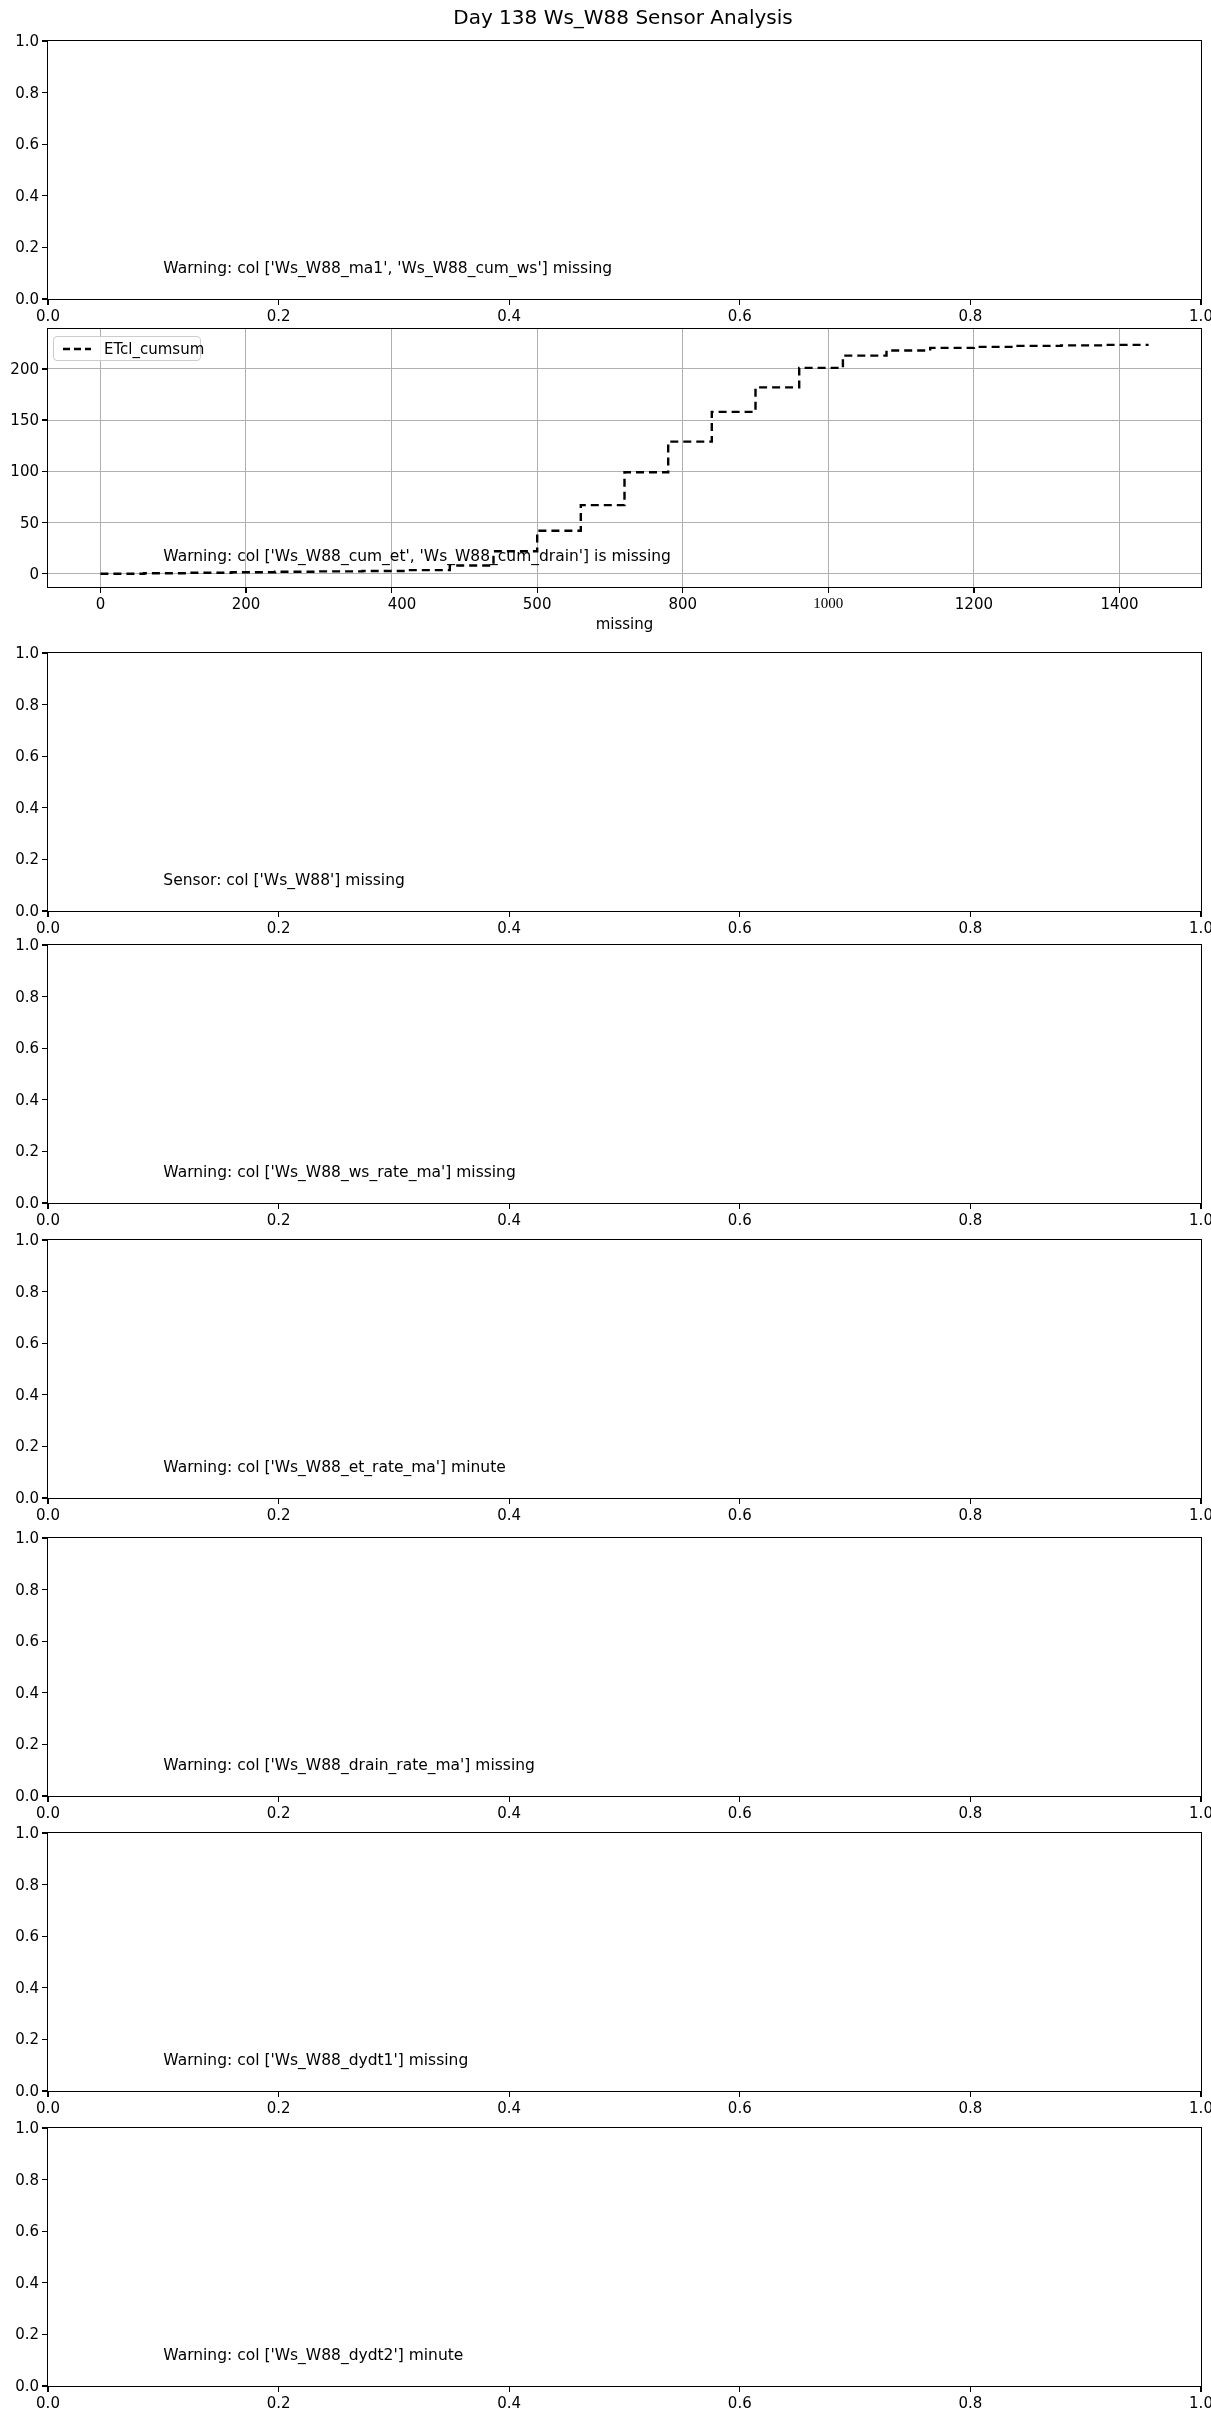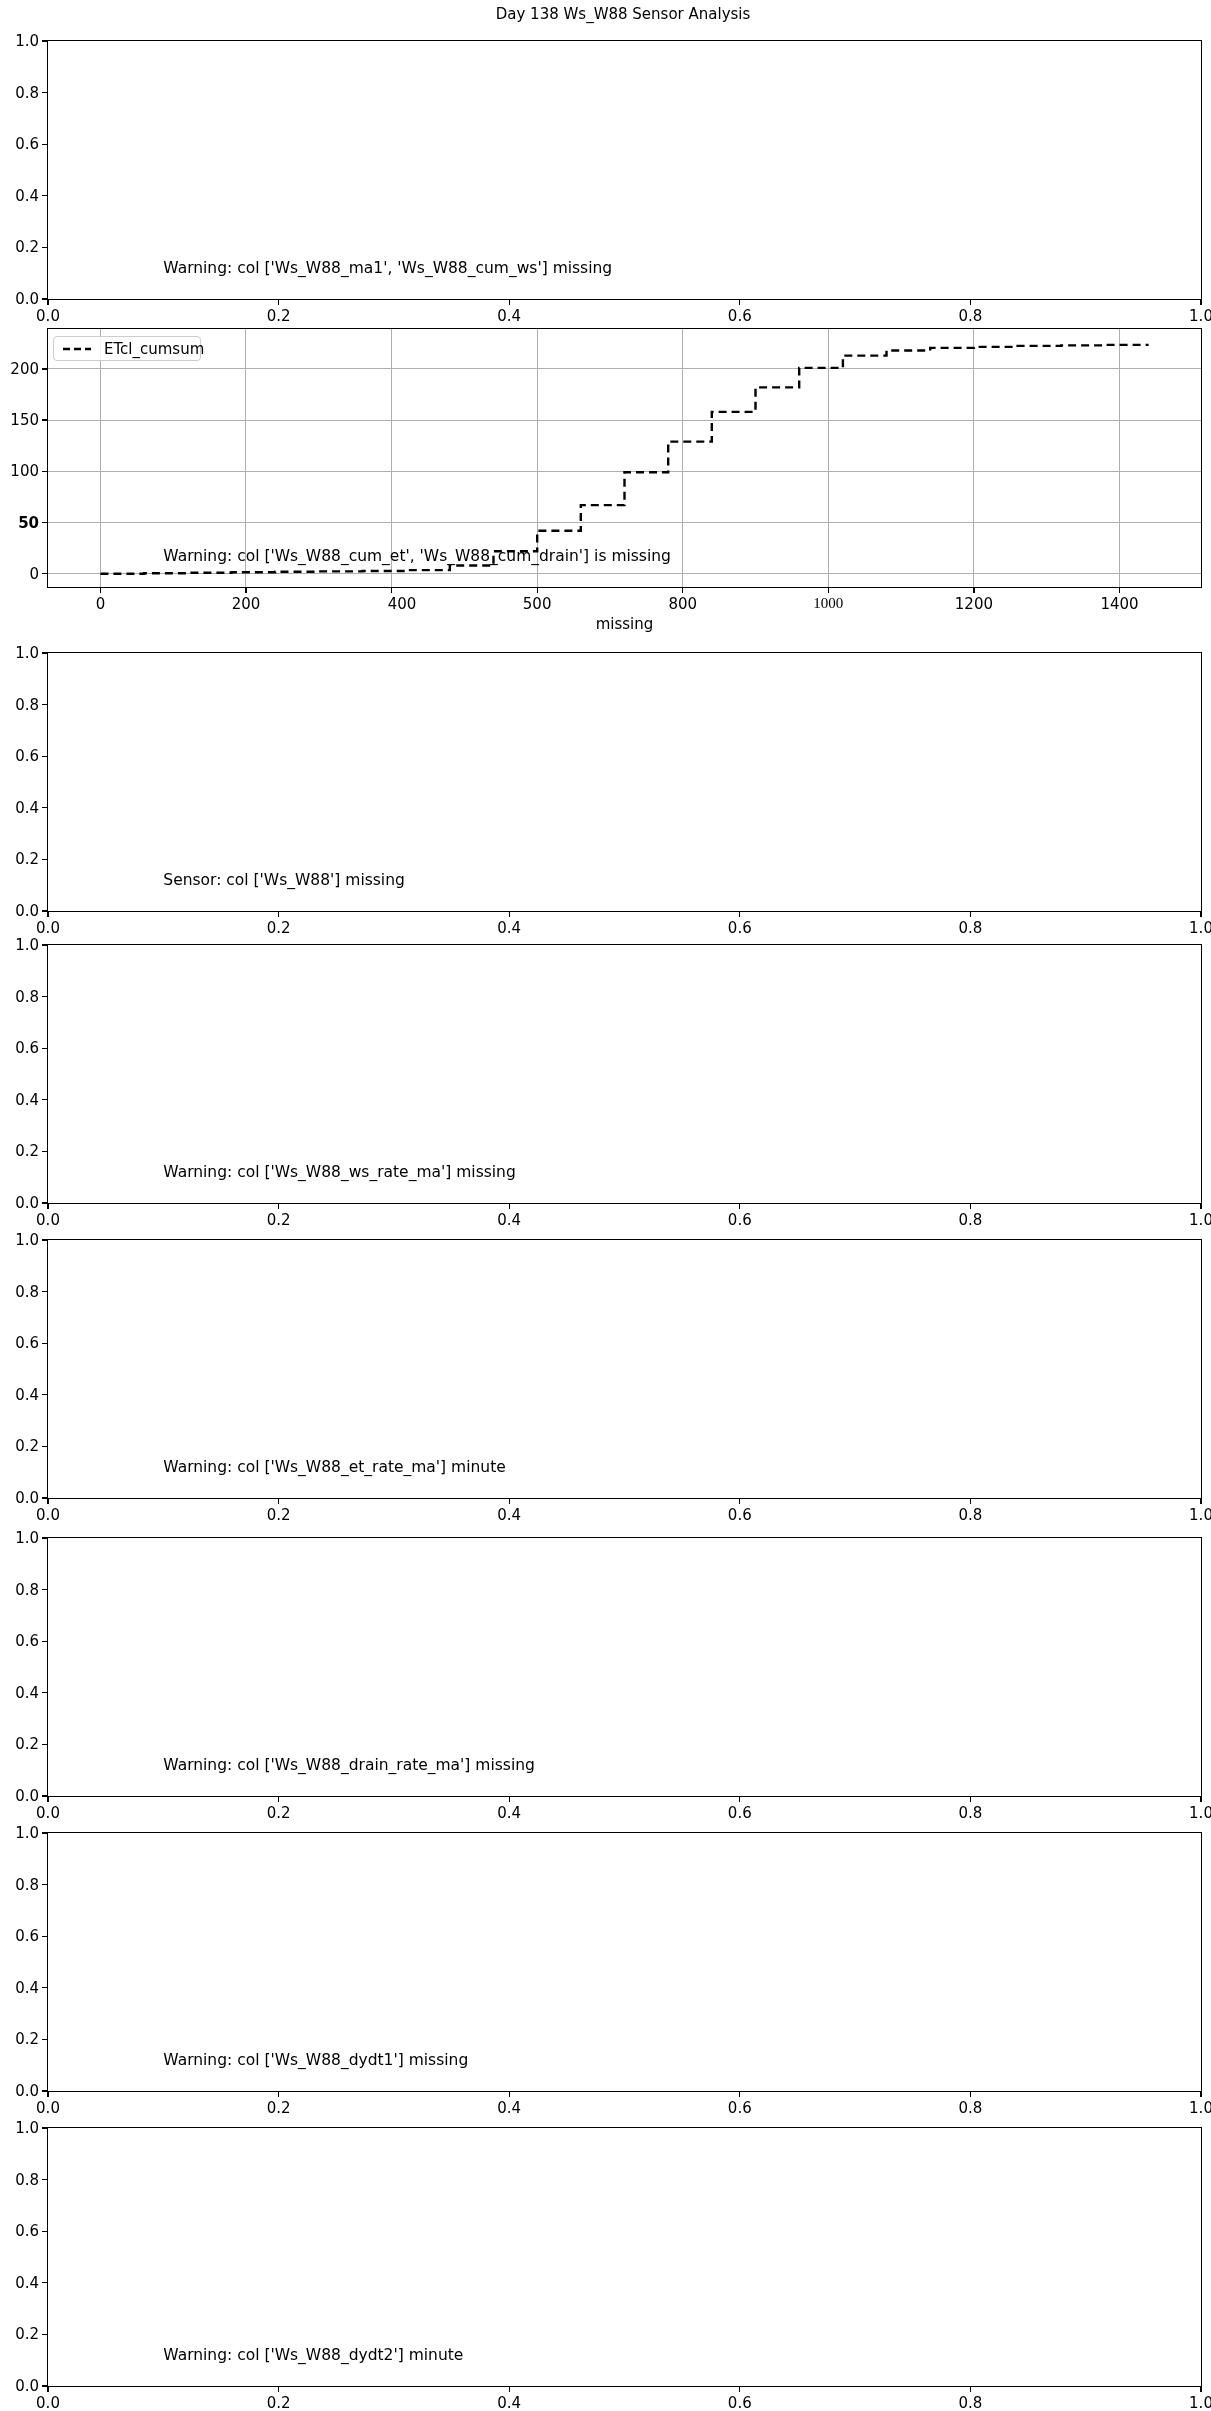--- a/index.html
+++ b/index.html
@@ -2,21 +2,21 @@
 <html><head>
 <meta charset="utf-8">
 <style>
   html,body { margin:0; padding:0; }
   body {
     width:1211px; height:2411px; position:relative; overflow:hidden;
     background:#ffffff; font-family:"DejaVu Sans","Liberation Sans",sans-serif; color:#000;
   }
   .title {
     position:absolute; top:5px; left:623px; transform:translateX(-50%);
-    font-size:15px; white-space:nowrap;
+    font-size:20px; white-space:nowrap;
   }
   .axes {
     position:absolute; left:47px; width:1153px; height:258px;
     border:1.3px solid #000; background:#fff; box-sizing:content-box;
   }
   .warning {
     position:absolute; left:10%; bottom:calc(10% - 4px);
     font-size:15.5px; white-space:nowrap; z-index:3;
   }
   .gridline-v { position:absolute; top:0; width:1px; height:100%; z-index:0; }
@@ -113,21 +113,21 @@
     <div class="tick-x" style="left: 925.244px; background: rgb(0, 0, 0);"></div>
     <div class="tick-label-x" style="left: 925.894px; color: rgb(0, 0, 0);">1200</div>
     <div class="gridline-v" style="left: 1070.97px; background: rgb(176, 176, 176);"></div>
     <div class="tick-x" style="left: 1070.82px; background: rgb(0, 0, 0);"></div>
     <div class="tick-label-x" style="left: 1071.47px; color: rgb(0, 0, 0);">1400</div>
     <div class="gridline-h" style="top: 244.19px; background: rgb(176, 176, 176);"></div>
     <div class="tick-y" style="top: 244.04px; background: rgb(0, 0, 0);"></div>
     <div class="tick-label-y" style="top: 244.69px; color: rgb(0, 0, 0);">0</div>
     <div class="gridline-h" style="top: 193px; background: rgb(176, 176, 176);"></div>
     <div class="tick-y" style="top: 192.85px; background: rgb(0, 0, 0);"></div>
-    <div class="tick-label-y" style="top: 193.5px; color: rgb(0, 0, 0); font-weight: bold;">50</div>
+    <div class="tick-label-y" style="top: 193.5px; color: rgb(0, 0, 0);">50</div>
     <div class="gridline-h" style="top: 141.81px; background: rgb(176, 176, 176);"></div>
     <div class="tick-y" style="top: 141.66px; background: rgb(0, 0, 0);"></div>
     <div class="tick-label-y" style="top: 142.31px; color: rgb(0, 0, 0);">100</div>
     <div class="gridline-h" style="top: 90.619px; background: rgb(176, 176, 176);"></div>
     <div class="tick-y" style="top: 90.469px; background: rgb(0, 0, 0);"></div>
     <div class="tick-label-y" style="top: 91.119px; color: rgb(0, 0, 0);">150</div>
     <div class="gridline-h" style="top: 39.4286px; background: rgb(176, 176, 176);"></div>
     <div class="tick-y" style="top: 39.2786px; background: rgb(0, 0, 0);"></div>
     <div class="tick-label-y" style="top: 39.9286px; color: rgb(0, 0, 0);">200</div>
   </div>

